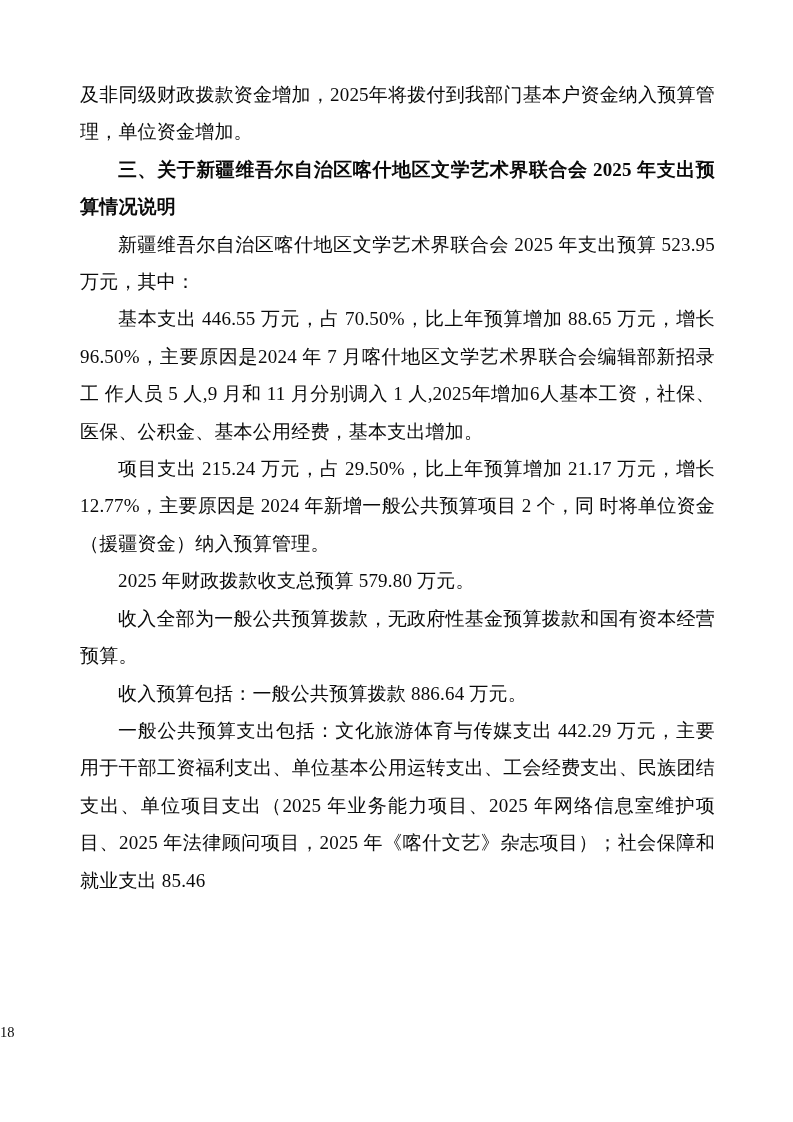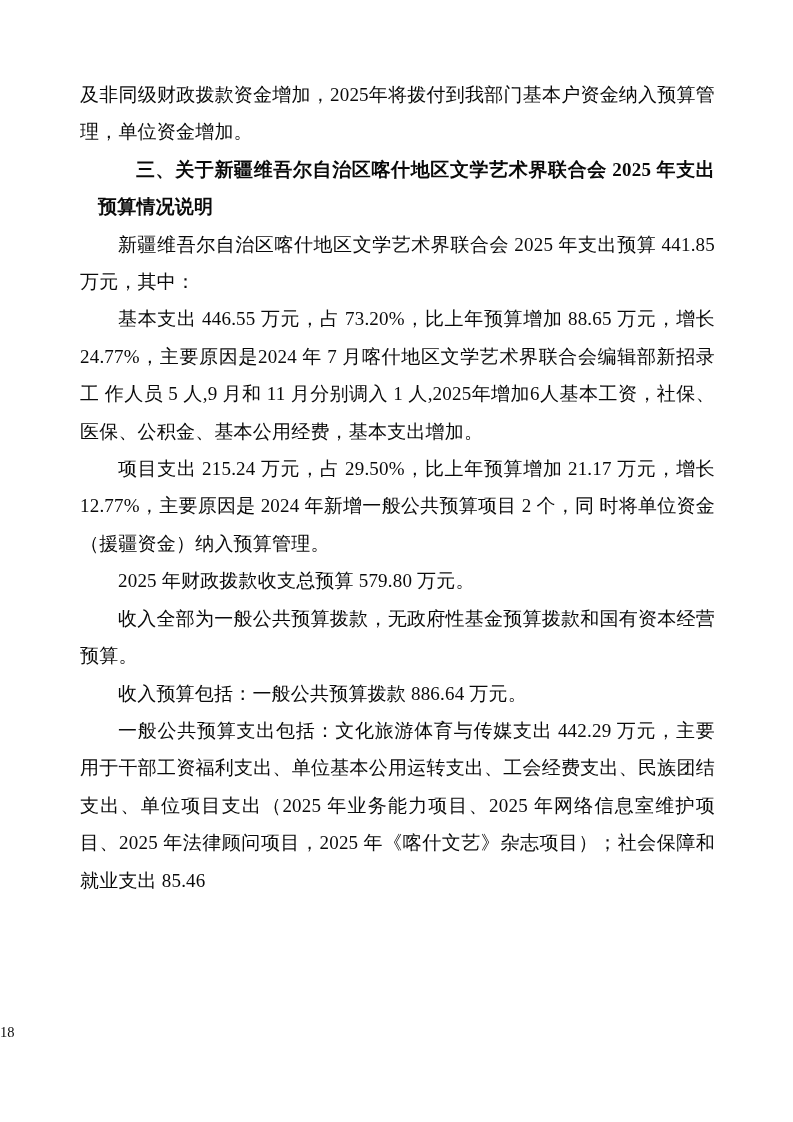--- a/index.html
+++ b/index.html
@@ -25,42 +25,41 @@
     margin: 0;
     text-align: justify;
     text-indent: 2em;
     letter-spacing: 0.2px;
   }
   .body-text p.cont {
     text-indent: 0;
   }
   .body-text p.heading {
     font-weight: bold;
-    margin-left: 18px;
   }
   .page-footer {
     position: absolute;
     left: 0;
     right: 0;
     top: 1022px;
     text-align: left;
     font-size: 14.5px;
     line-height: 20px;
     color: #0a0a0a;
   }
 </style>
 </head>
 <body>
 
 <div class="page">
   <div class="body-text">
     <p class="cont">及非同级财政拨款资金增加，2025年将拨付到我部门基本户资金纳入预算管理，单位资金增加。</p>
     <p class="heading">三、关于新疆维吾尔自治区喀什地区文学艺术界联合会 2025 年支出预算情况说明</p>
-    <p>新疆维吾尔自治区喀什地区文学艺术界联合会 2025 年支出预算 441.85 万元，其中：</p>
-    <p>基本支出 446.55 万元，占 73.20%，比上年预算增加 88.65 万元，增长 24.77%，主要原因是2024 年 7 月喀什地区文学艺术界联合会编辑部新招录工 作人员 5 人,9 月和 11 月分别调入 1 人,2025年增加6人基本工资，社保、医保、公积金、基本公用经费，基本支出增加。</p>
+    <p>新疆维吾尔自治区喀什地区文学艺术界联合会 2025 年支出预算 523.95 万元，其中：</p>
+    <p>基本支出 446.55 万元，占 70.50%，比上年预算增加 88.65 万元，增长 96.50%，主要原因是2024 年 7 月喀什地区文学艺术界联合会编辑部新招录工 作人员 5 人,9 月和 11 月分别调入 1 人,2025年增加6人基本工资，社保、医保、公积金、基本公用经费，基本支出增加。</p>
     <p>项目支出 215.24 万元，占 29.50%，比上年预算增加 21.17 万元，增长 12.77%，主要原因是 2024 年新增一般公共预算项目 2 个，同 时将单位资金（援疆资金）纳入预算管理。</p>
     <p>2025 年财政拨款收支总预算 579.80 万元。</p>
     <p>收入全部为一般公共预算拨款，无政府性基金预算拨款和国有资本经营预算。</p>
     <p>收入预算包括：一般公共预算拨款 886.64 万元。</p>
     <p>一般公共预算支出包括：文化旅游体育与传媒支出 442.29 万元，主要用于干部工资福利支出、单位基本公用运转支出、工会经费支出、民族团结支出、单位项目支出（2025 年业务能力项目、2025 年网络信息室维护项目、2025 年法律顾问项目，2025 年《喀什文艺》杂志项目）；社会保障和就业支出 85.46</p>
   </div>
 
   <div class="page-footer">18</div>
 </div>
 

